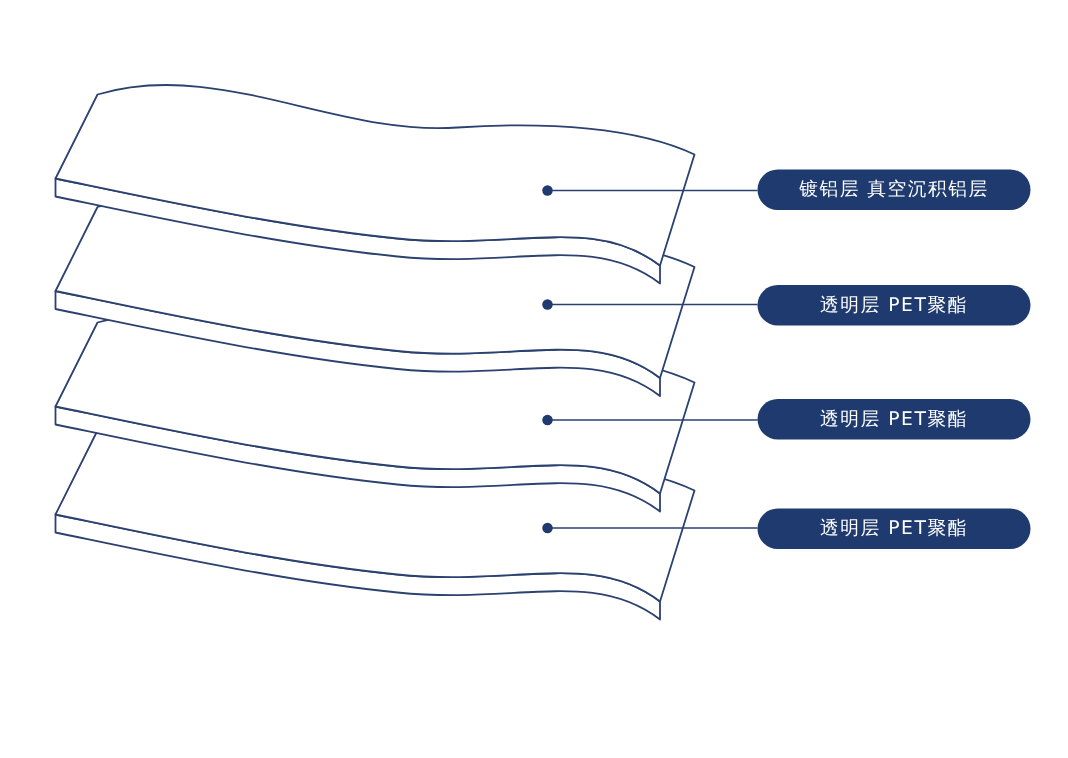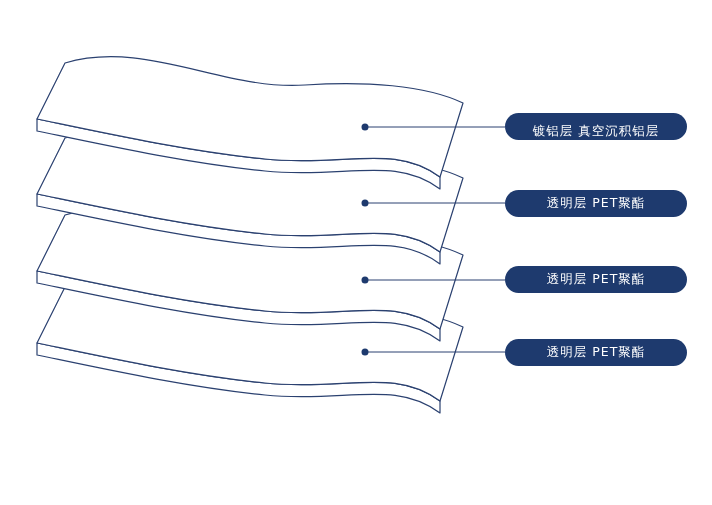--- a/index.html
+++ b/index.html
@@ -46,21 +46,21 @@
     border-radius:14px;
     background:var(--pill-background);
     color:var(--pill-text);
     font-size:12.5px;
     letter-spacing:1px;
     display:flex;
     align-items:center;
     justify-content:center;
     white-space:nowrap;
   }
-  .pill-1{top:113px;align-items:flex-end;}
+  .pill-1{top:113px;}
   .pill-2{top:190px;}
   .pill-3{top:266px;}
   .pill-4{top:339px;}
 </style>
 </head>
 <body>
 
 <div class="canvas">
 
   <svg class="diagram-svg" viewBox="0 0 712 505">

